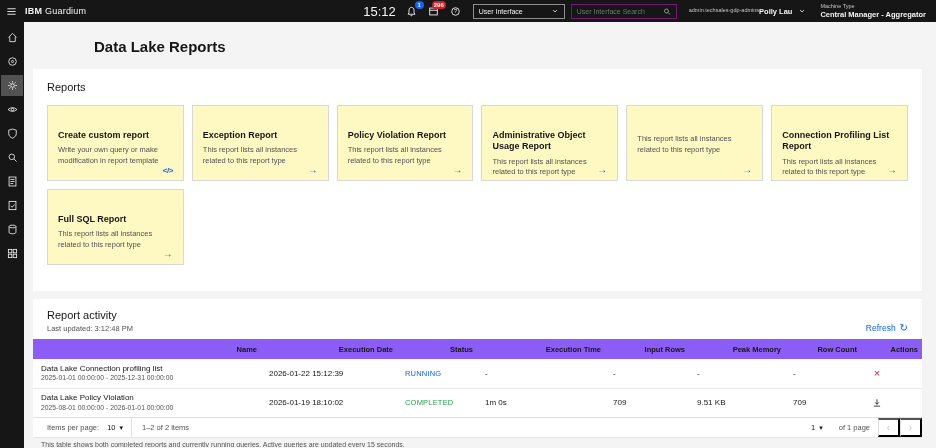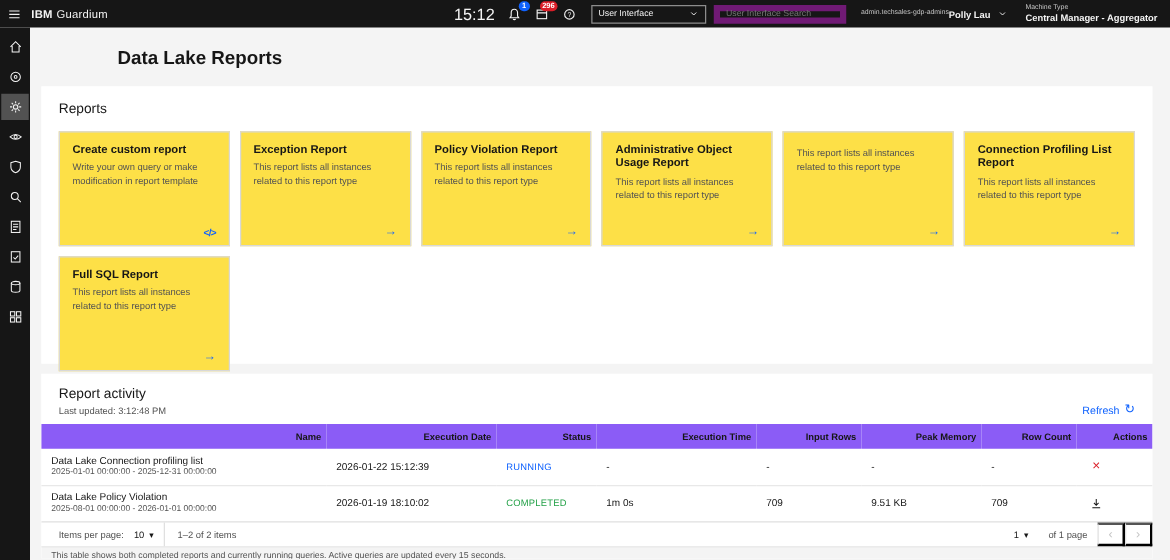--- a/index.html
+++ b/index.html
@@ -16,21 +16,21 @@
            line-height:8px; border-radius:5px; padding:0 2px; min-width:9px; text-align:center; font-weight:700;}
   .badge.blue { background:#0f62fe; }
   .brand { font-size:9px; margin-left:3px; white-space:nowrap; letter-spacing:.2px; }
   .brand b { font-weight:700; margin-right:3px; }
   .tb-time { margin-left:auto; font-size:13px; margin-right:5px; white-space:nowrap; }
   .tb-select { display:flex; align-items:center; justify-content:space-between; width:92px; height:15px;
                border:1px solid #8d8d8d; font-size:7px; padding:0 5px; margin:0 6px; background:#161616;
                cursor:pointer; flex:0 0 auto; }
   .tb-select svg, .tb-user svg { width:8px; height:8px; stroke:#f4f4f4; fill:none; stroke-width:1.5; }
   .tb-search { display:flex; align-items:center; justify-content:space-between; width:106px; height:15px;
-               border:5px solid #701a75; padding:0 5px; background:#161616; flex:0 0 auto; }
+               border:1px solid #701a75; padding:0 5px; background:#161616; flex:0 0 auto; }
   .tb-search input { background:transparent; border:none; outline:none; color:#c6c6c6; font-size:7px;
                      width:86px; font-family:"Liberation Sans", sans-serif; }
   .tb-search svg { width:9px; height:9px; stroke:#c6c6c6; fill:none; stroke-width:1.3; }
   .tb-user { display:flex; align-items:center; margin-left:12px; gap:6px; cursor:pointer; flex:0 0 auto;}
   .tb-user .lines { display:flex; flex-direction:row; line-height:1.2; }
   .tb-user .sub, .machine .sub { font-size:5.5px; color:#c6c6c6; white-space:nowrap; }
   .tb-user .name, .machine .val { font-size:7.5px; font-weight:700; white-space:nowrap; }
   .machine { display:flex; flex-direction:column; line-height:1.2; margin:0 10px 0 14px; flex:0 0 auto; }
 
   
@@ -41,21 +41,21 @@
   .nav-item.active { background:#525252; }
 
   
   .main { position:absolute; top:22px; left:24px; width:912px; height:426px; background:#f4f4f4; overflow:hidden; }
   .page-title { margin:16px 0 0 70px; font-size:15px; font-weight:700; color:#161616; }
 
   .panel { background:#ffffff; margin:14px 14px 0 9px; }
   .reports-panel { padding:12px 14px 14px; height:222px; }
   .section-title { font-size:11px; font-weight:400; color:#161616; }
   .cards { display:grid; grid-template-columns:repeat(6,1fr); gap:8px; margin-top:12px; }
-  .card { position:relative; background:#fde047; border:1px solid #d8d8d8; height:92px; padding:8px 10px; cursor:pointer; }
+  .card { position:relative; background:#fef9c3; border:1px solid #d8d8d8; height:76px; padding:24px 10px; cursor:pointer; }
   .card-title { font-size:9px; font-weight:700; line-height:1.25; color:#161616; }
   .card-desc { font-size:7.5px; color:#525252; line-height:1.4; margin-top:4px; }
   .card-icon { position:absolute; right:10px; bottom:5px; color:#0f62fe; font-size:10px; font-weight:400; }
   .card-icon.code { font-size:8px; font-weight:700; letter-spacing:-.5px; }
 
   .activity-panel { margin-top:8px; height:148px; overflow:hidden; padding:0; }
   .act-header { display:flex; justify-content:space-between; align-items:flex-end; padding:10px 14px 6px; }
   .act-updated { font-size:7.5px; color:#525252; margin-top:3px; }
   .refresh-btn { color:#0f62fe; font-size:8.5px; cursor:pointer; display:flex; align-items:center; gap:4px;
                  margin-top:4px; background:none; border:none; font-family:"Liberation Sans", sans-serif; }

